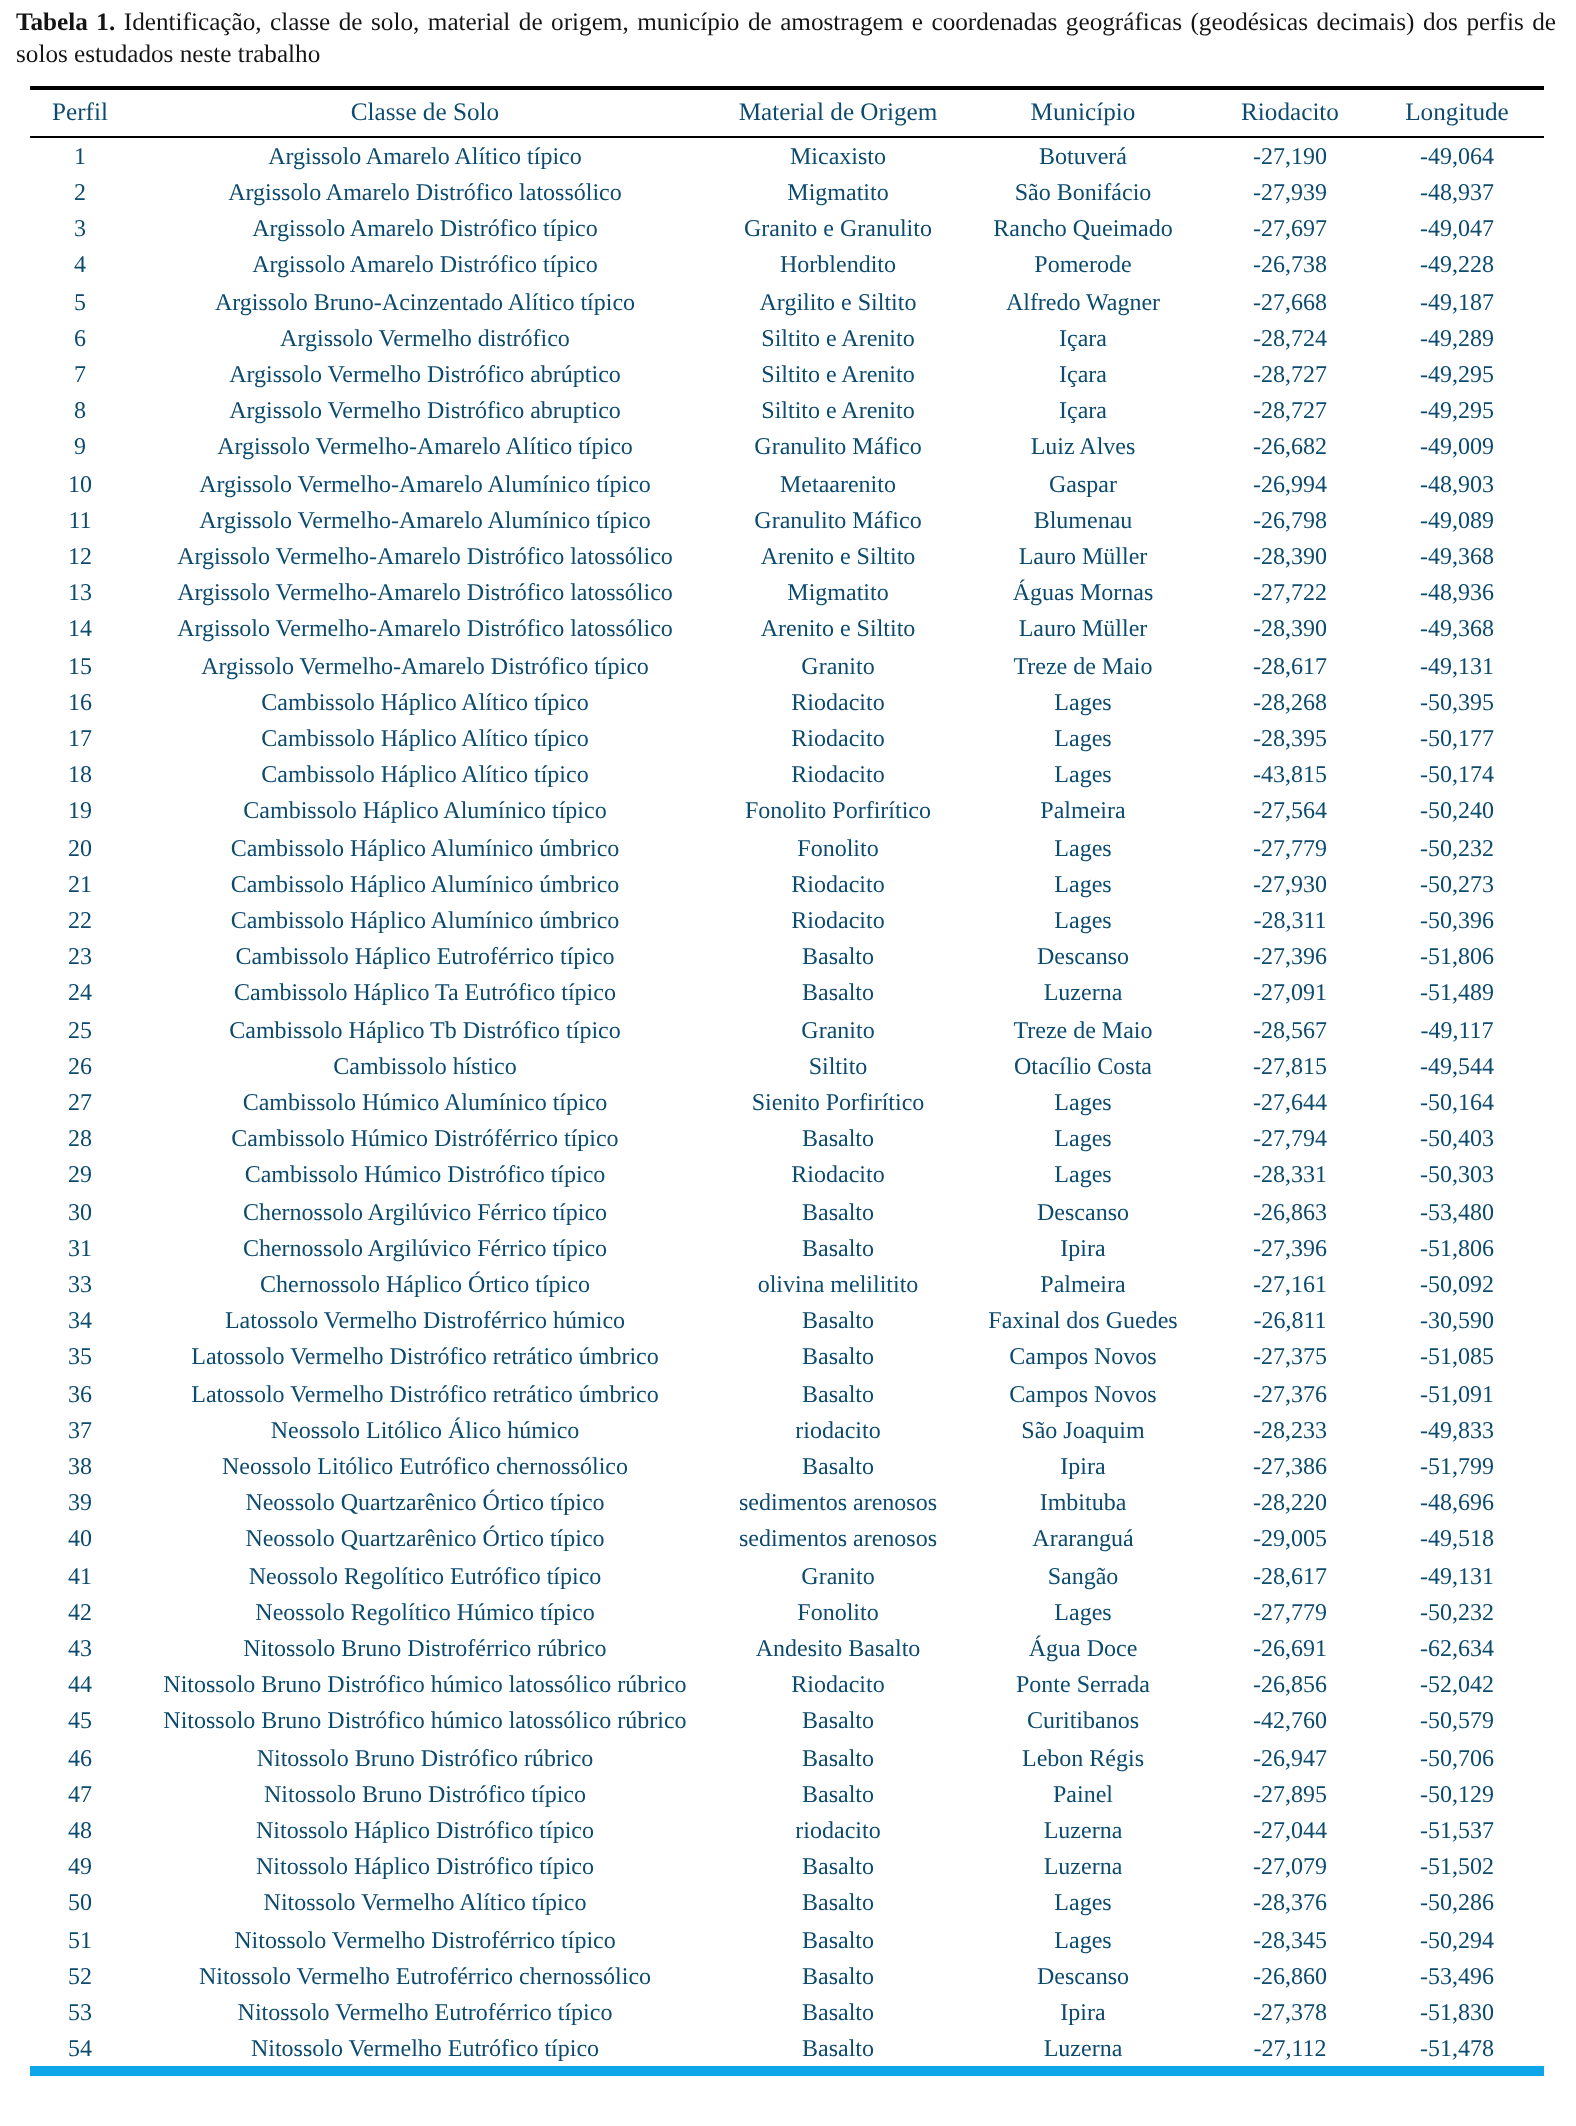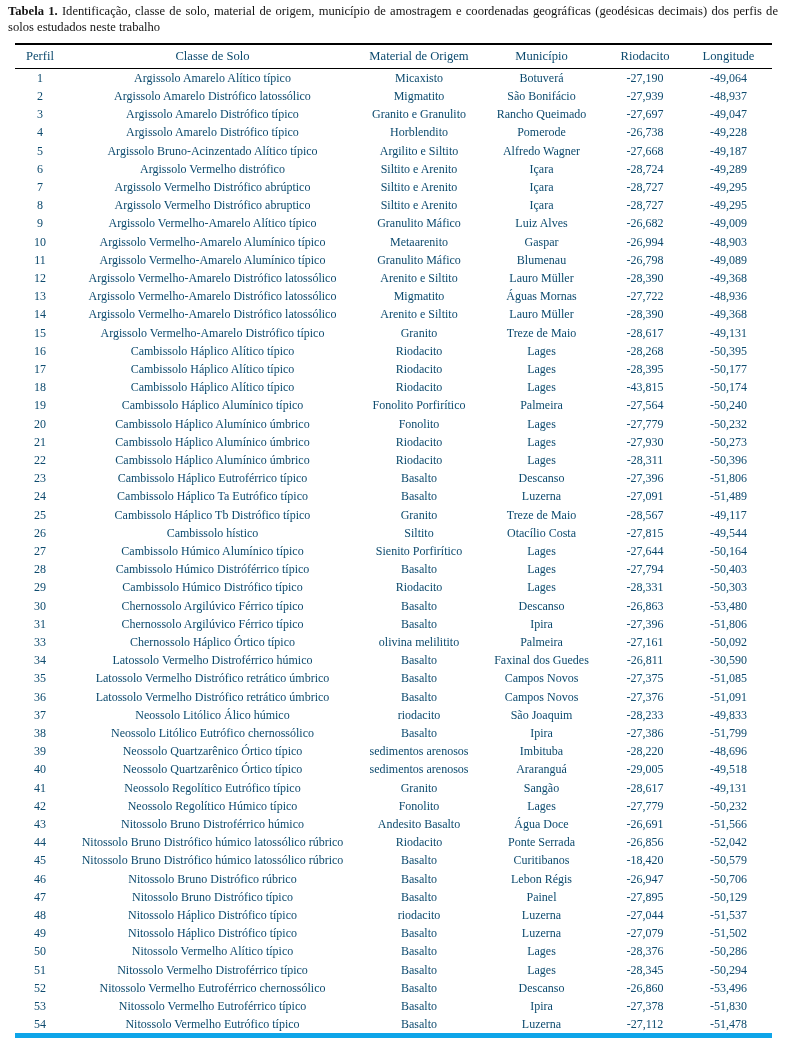--- a/index.html
+++ b/index.html
@@ -403,40 +403,40 @@
         <tr>
     <td>42</td>
     <td>Neossolo Regolítico Húmico típico</td>
     <td>Fonolito</td>
     <td>Lages</td>
     <td>-27,779</td>
     <td>-50,232</td>
   </tr>
         <tr>
     <td>43</td>
-    <td>Nitossolo Bruno Distroférrico húmico</td>
+    <td>Nitossolo Bruno Distroférrico rúbrico</td>
     <td>Andesito Basalto</td>
     <td>Água Doce</td>
     <td>-26,691</td>
-    <td>-51,566</td>
+    <td>-62,634</td>
   </tr>
         <tr>
     <td>44</td>
     <td>Nitossolo Bruno Distrófico húmico latossólico rúbrico</td>
     <td>Riodacito</td>
     <td>Ponte Serrada</td>
     <td>-26,856</td>
     <td>-52,042</td>
   </tr>
         <tr>
     <td>45</td>
     <td>Nitossolo Bruno Distrófico húmico latossólico rúbrico</td>
     <td>Basalto</td>
     <td>Curitibanos</td>
-    <td>-18,420</td>
+    <td>-42,760</td>
     <td>-50,579</td>
   </tr>
         <tr>
     <td>46</td>
     <td>Nitossolo Bruno Distrófico rúbrico</td>
     <td>Basalto</td>
     <td>Lebon Régis</td>
     <td>-26,947</td>
     <td>-50,706</td>
   </tr>

